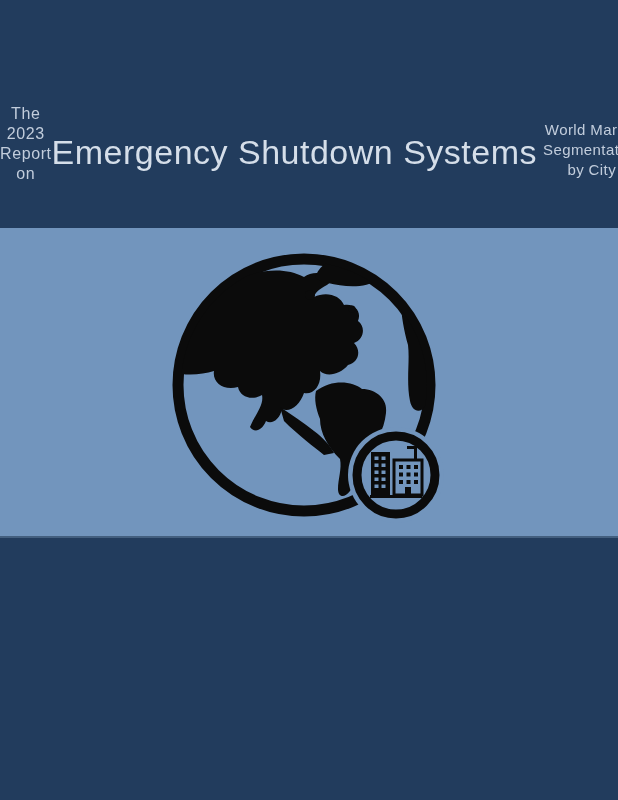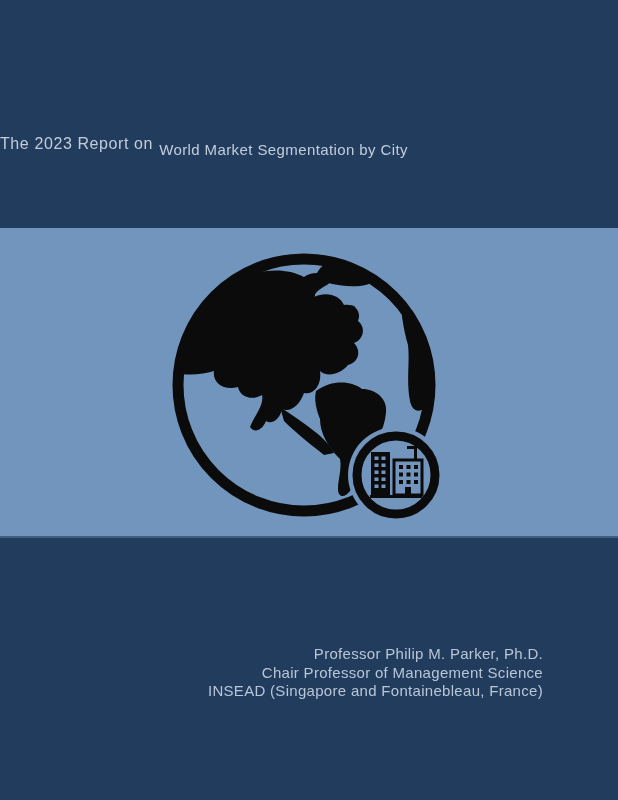--- a/index.html
+++ b/index.html
@@ -67,20 +67,21 @@
     letter-spacing:0.3px;
   }
 </style>
 </head>
 <body>
 
 <div class="page">
 
   <div class="top-section">
     <div class="kicker">The 2023 Report on</div>
+    <div class="main-title">Emergency Shutdown Systems</div>
     <div class="subtitle">World Market Segmentation by City</div>
   </div>
 
   <div class="hero-band">
     <svg class="globe-art" viewBox="0 0 282 276" xmlns="http://www.w3.org/2000/svg" aria-hidden="true">
       <defs>
         <clipPath id="globeClip">
             <circle cx="136" cy="134" r="123"></circle>
           </clipPath>
       </defs>
@@ -150,19 +151,14 @@
           <rect x="237" y="236" width="6" height="8"></rect>
         </g>
 
         <path d="M 239,196.5 L 247.5,196.5 L 247.5,209" fill="none" stroke="var(--artwork-ink,#0b0b0b)" stroke-width="3"></path>
 
         <path d="M 202,245.5 L 254,245.5" stroke="var(--artwork-ink,#0b0b0b)" stroke-width="3"></path>
       </g>
     </svg>
   </div>
 
-  <div class="bottom-section">
-    <span class="author-line">Professor Philip M. Parker, Ph.D.</span>
-    <span class="author-line">Chair Professor of Management Science</span>
-    <span class="author-line">INSEAD (Singapore and Fontainebleau, France)</span>
-  </div>
 
 </div>
 
 </body></html>

